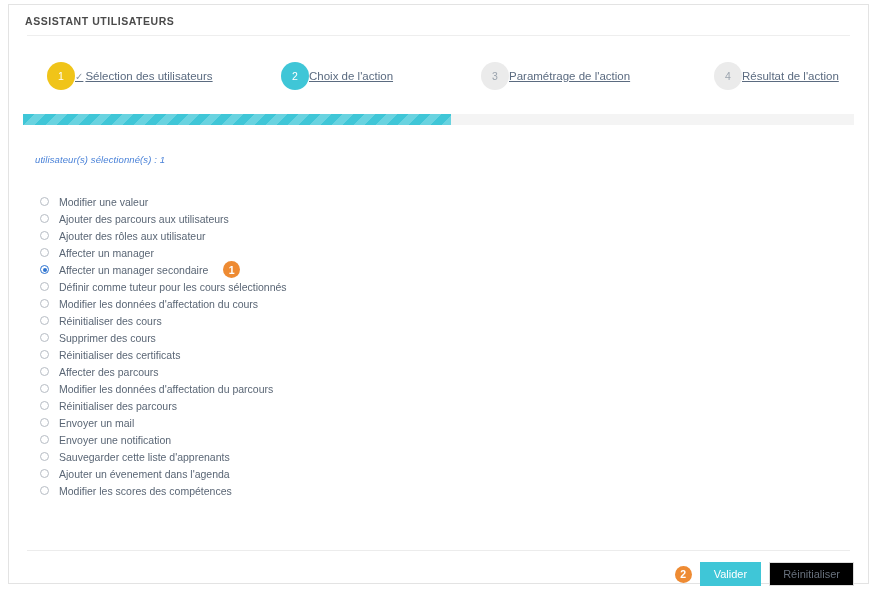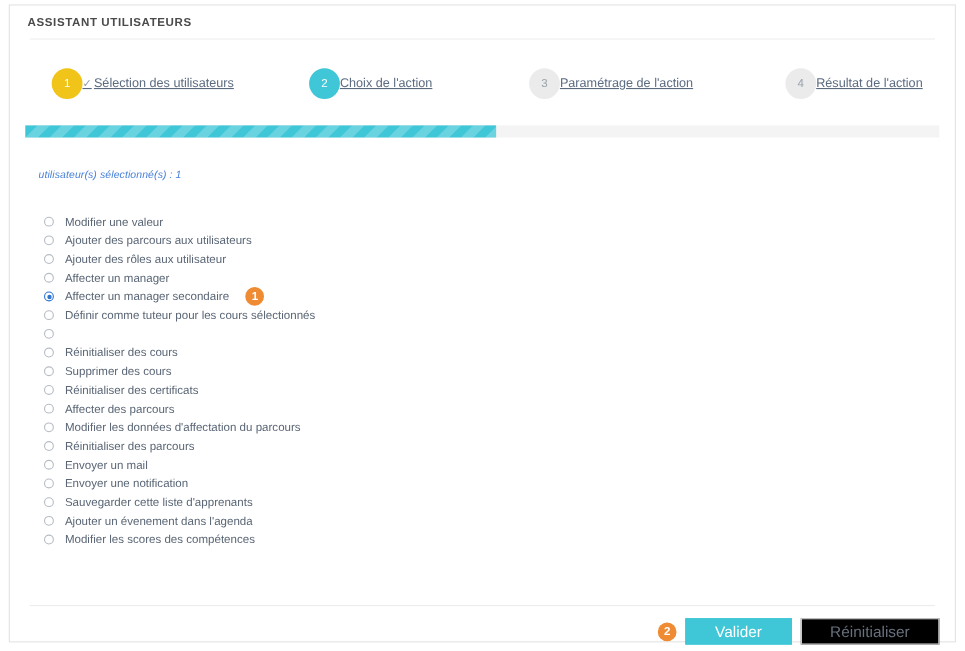--- a/index.html
+++ b/index.html
@@ -203,22 +203,22 @@
   .footer {
     position: absolute;
     right: 14px;
     top: 557px;
     display: flex;
     align-items: center;
     gap: 8px;
   }
   .btn {
     height: 24px;
-    padding: 0 26px;
-    font-size: 14px;
+    padding: 0 13px;
+    font-size: 11px;
     display: flex;
     align-items: center;
     justify-content: center;
     box-sizing: border-box;
     border: 1px solid transparent;
     white-space: nowrap;
   }
   .btn-primary {
     background: #3fc6d7;
     color: #ffffff;
@@ -286,20 +286,21 @@
         <span class="radio"></span>
         <span class="option-label">Affecter un manager secondaire</span>
         <span class="badge badge-inline">1</span>
       </div>
       <div class="option-row">
         <span class="radio"></span>
         <span class="option-label">Définir comme tuteur pour les cours sélectionnés</span>
       </div>
       <div class="option-row">
         <span class="radio"></span>
+        <span class="option-label">Modifier les données d'affectation du cours</span>
       </div>
       <div class="option-row">
         <span class="radio"></span>
         <span class="option-label">Réinitialiser des cours</span>
       </div>
       <div class="option-row">
         <span class="radio"></span>
         <span class="option-label">Supprimer des cours</span>
       </div>
       <div class="option-row">

